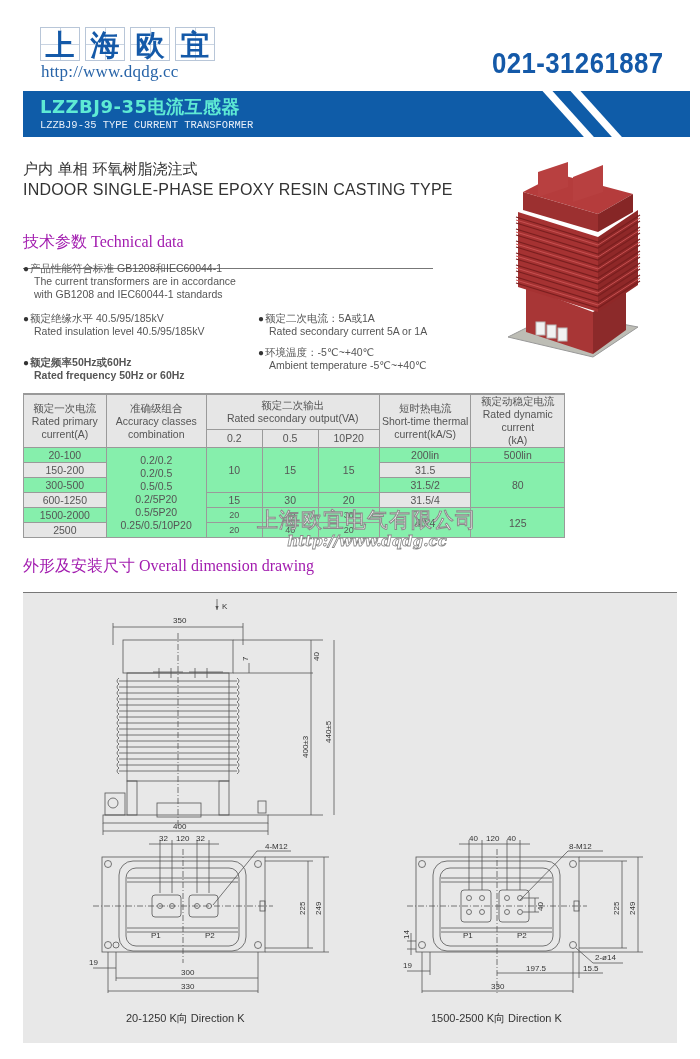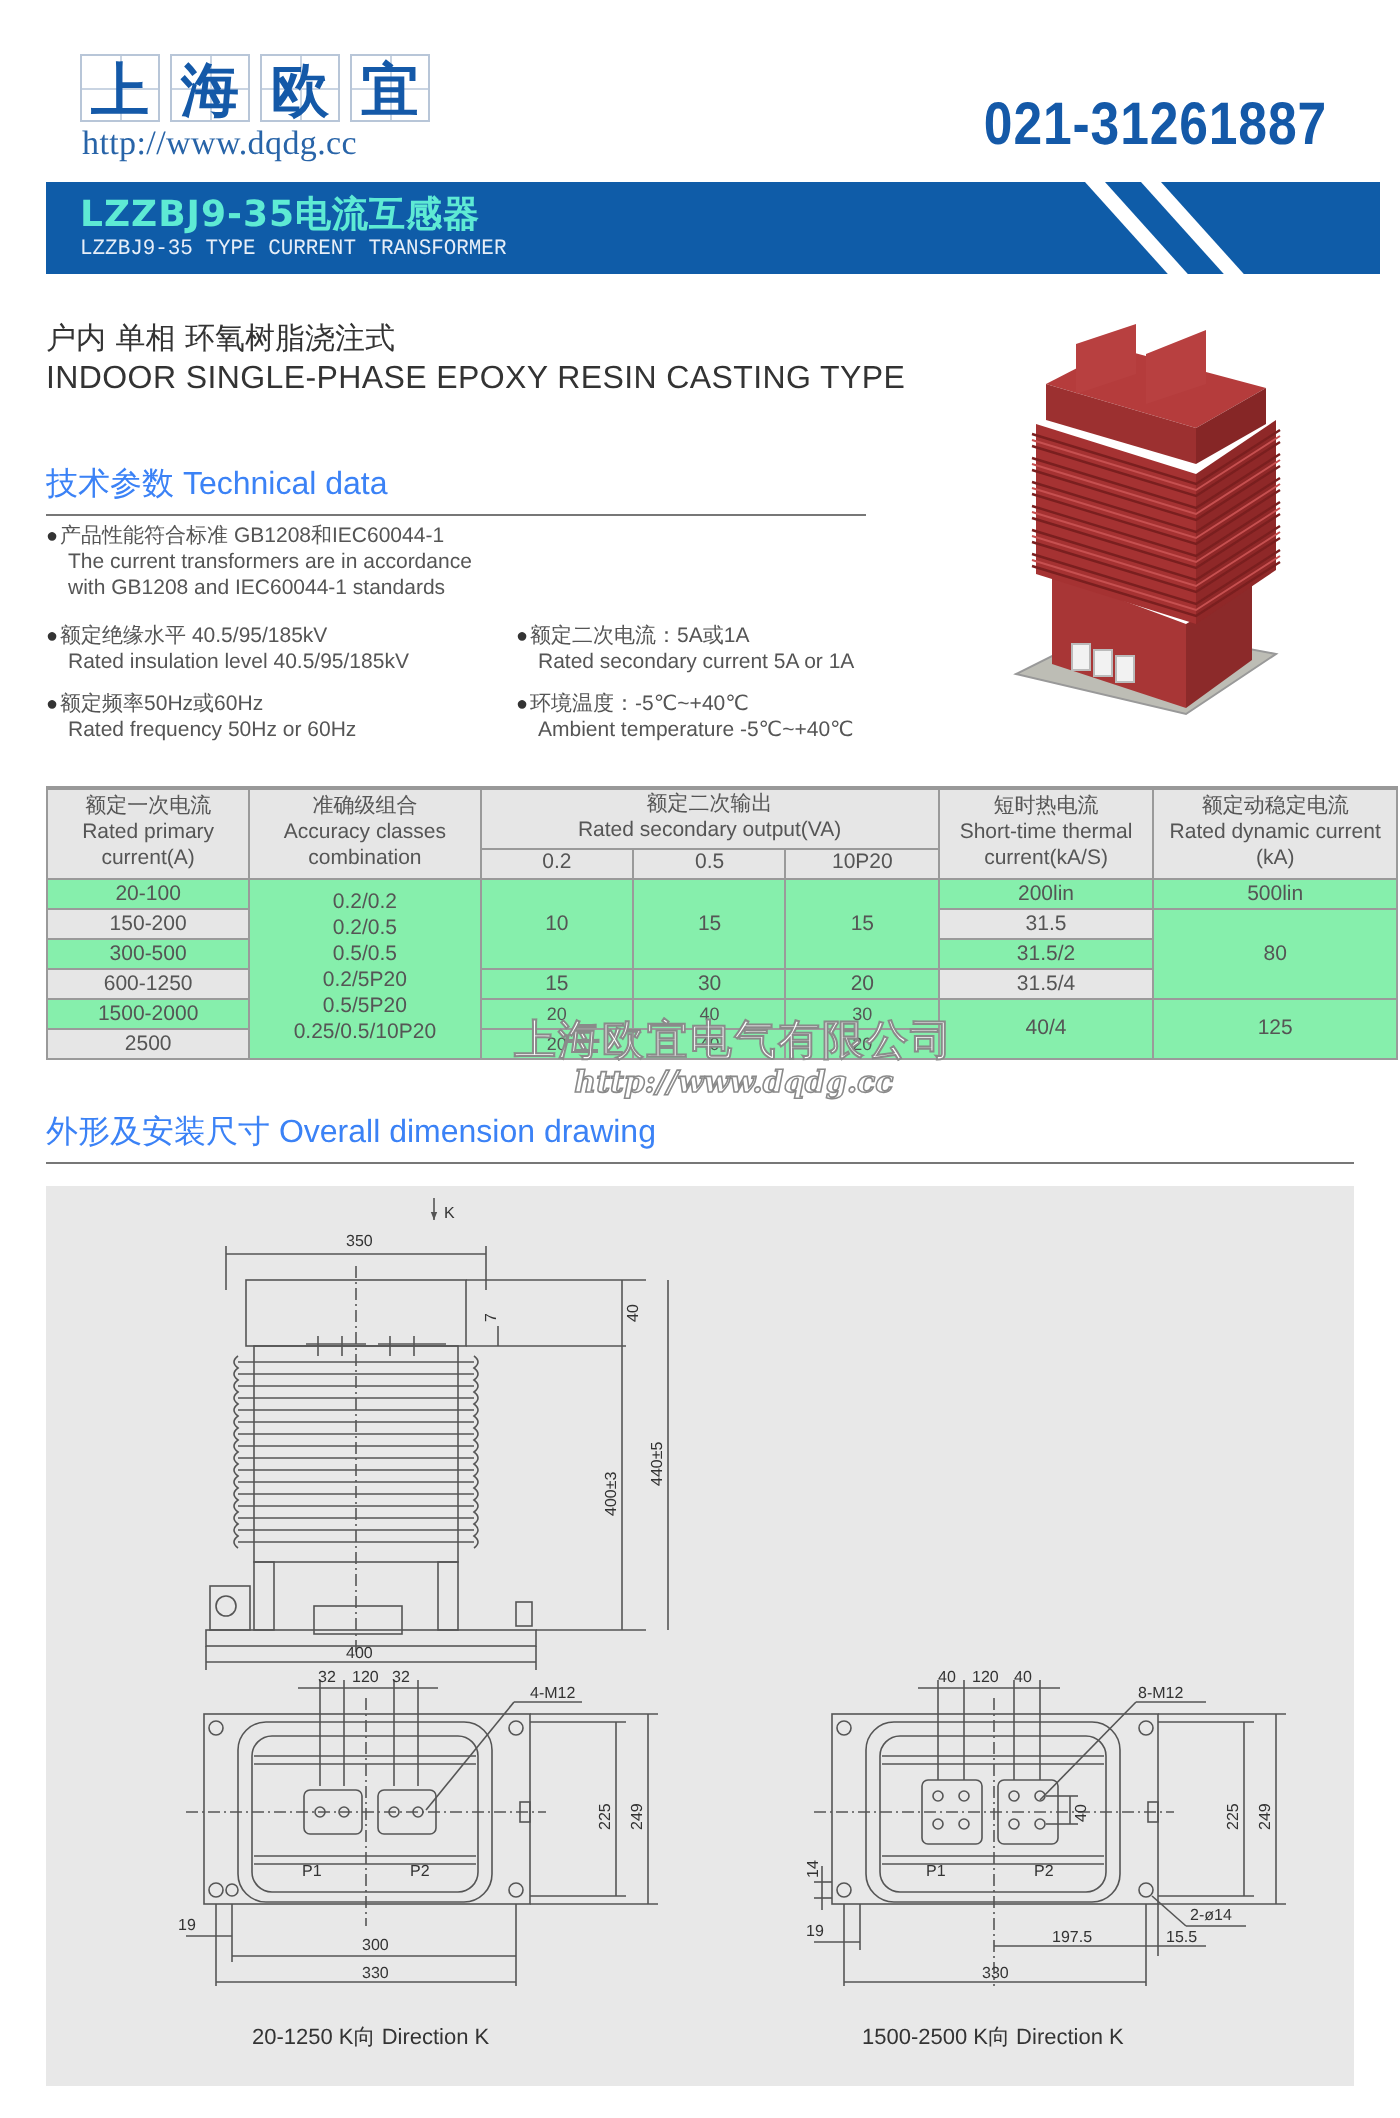--- a/index.html
+++ b/index.html
@@ -32,36 +32,36 @@
   .title-bar .stripe { position: absolute; top: -10px; width: 10px; height: 70px; background: #fff; transform: skewX(42deg); }
   .title-cn { position: absolute; left: 17px; top: 4px; color: #5eead4; font-weight: bold; font-size: 18px; font-family: "DejaVu Sans", sans-serif; letter-spacing: 0.5px; }
   .title-en { position: absolute; left: 17px; top: 28px; color: #e6eef8; font-family: "Liberation Mono", monospace; font-size: 11px; transform: scaleX(0.95); transform-origin: left; }
 
   
   .intro { position: absolute; left: 23px; top: 160px; }
   .intro-cn { font-size: 15px; color: #333; font-family: "DejaVu Sans", sans-serif; }
   .intro-en { font-size: 16px; color: #333; margin-top: 2px; letter-spacing: 0.2px; }
 
   .section-title {
-    position: absolute; left: 23px; width: 410px; font-size: 16px; color: #3b82f6;
-    border-bottom: 1px solid #777; padding-bottom: 4px; font-family: Liberation Sans, sans-serif;
+    position: absolute; left: 23px; width: 410px; font-size: 16px; color: #a21caf;
+    border-bottom: 1px solid #777; padding-bottom: 15px; font-family: Liberation Serif, serif;
   }
   .section-title.wide { width: 654px; }
 
   
   .spec { position: absolute; font-size: 10.5px; color: #555; line-height: 13px; }
   .spec .bullet { color: #333; font-size: 10px; margin-right: 1px; }
   .spec .indent { padding-left: 11px; display: block; }
 
   
   .photo { position: absolute; left: 498px; top: 162px; width: 145px; height: 210px; }
 
   
   table.spec-table {
-    position: absolute; left: 23px; top: 393px; width: 676px;
+    position: absolute; left: 23px; top: 393px; width: 542px;
     border-collapse: collapse; font-size: 10.5px; color: #555; text-align: center;
   }
   .spec-table th, .spec-table td { border: 1px solid #9a9a9a; font-weight: normal; padding: 0 2px; }
   .spec-table th { background: #e6e6e6; line-height: 13px; }
   .spec-table td { height: 15px; line-height: 14px; }
   .spec-table td.g { background: #e6e6e6; }
   .spec-table td.w { background: #86efac; }
   .spec-table tr.hdr-top th { border-top: 2px solid #999; }
 
   .watermark {
@@ -115,21 +115,21 @@
   <span class="indent">with GB1208 and IEC60044-1 standards</span>
 </div>
 <div class="spec" style="left:23px; top:312px;">
   <span class="bullet">●</span><span>额定绝缘水平 40.5/95/185kV</span>
   <span class="indent">Rated insulation level 40.5/95/185kV</span>
 </div>
 <div class="spec" style="left:258px; top:312px;">
   <span class="bullet">●</span><span>额定二次电流：5A或1A</span>
   <span class="indent">Rated secondary current 5A or 1A</span>
 </div>
-<div class="spec" style="left:23px; top:346px;">
+<div class="spec" style="left:23px; top:356px;font-weight:bold;">
   <span class="bullet">●</span><span>额定频率50Hz或60Hz</span>
   <span class="indent">Rated frequency 50Hz or 60Hz</span>
 </div>
 <div class="spec" style="left:258px; top:346px;">
   <span class="bullet">●</span><span>环境温度：-5℃~+40℃</span>
   <span class="indent">Ambient temperature -5℃~+40℃</span>
 </div>
 
 <div class="photo">
   <svg width="145" height="210" viewBox="0 0 145 210">

